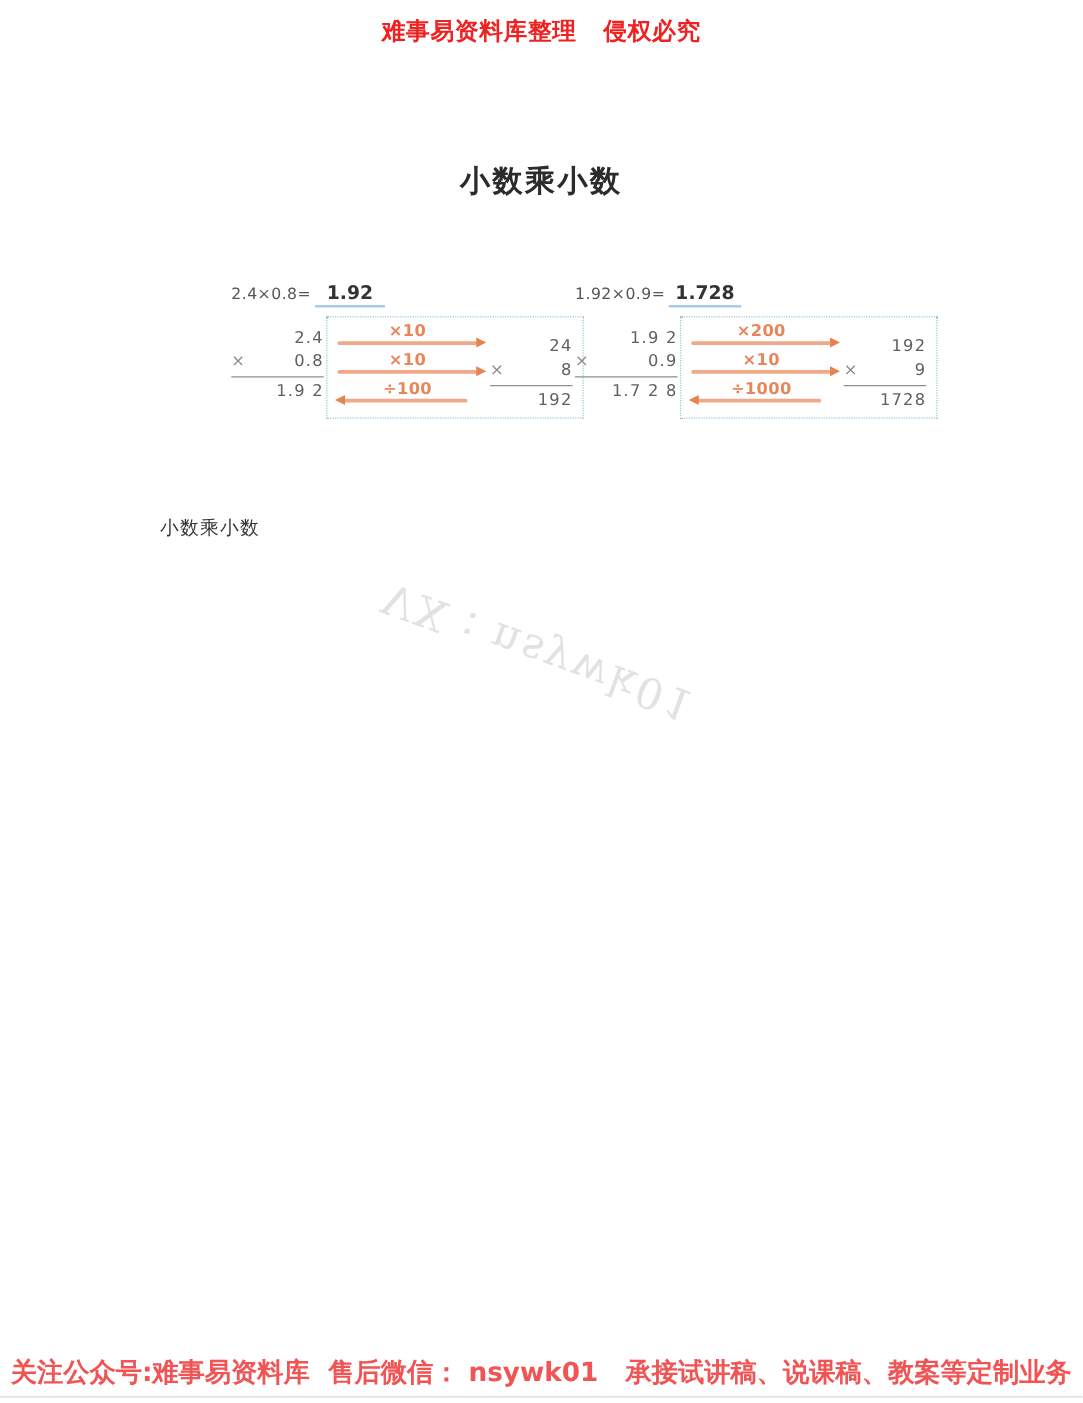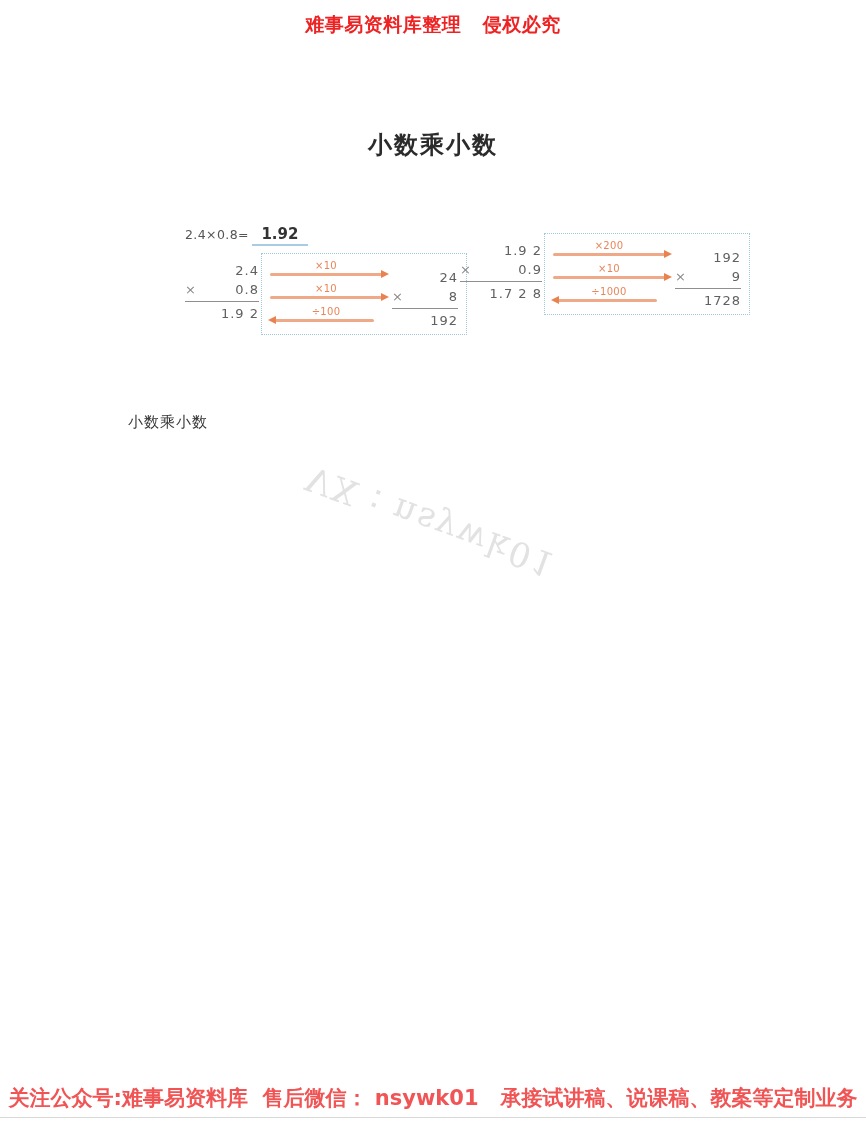--- a/index.html
+++ b/index.html
@@ -124,26 +124,27 @@
     align-items: flex-start;
   }
   .arrows {
     width: 112px;
   }
   .arrow-unit {
     position: relative;
     height: 23px;
   }
   .arrow-label {
-    font-size: 10px;
+    font-size: 13px;
     color: #e8865a;
     text-align: center;
     line-height: 12px;
     font-family: "DejaVu Sans", "Liberation Sans", sans-serif;
     letter-spacing: 0.3px;
+    font-weight: bold;
   }
   .arrow-line {
     position: relative;
     height: 3px;
     background: #f0a988;
     border-radius: 2px;
     margin-top: 1px;
   }
   .arrow-line .head-right,
   .arrow-line .head-left {
@@ -276,20 +277,23 @@
             <span>192</span>
           </div>
         </div>
 
       </div>
     </div>
   </div>
 
   <div class="worked-example right">
 
+    <div class="eq-line">
+      <span class="eq-expr">1.92×0.9=</span><span class="eq-answer">1.728</span>
+    </div>
 
     <div class="panel-row">
 
       <div class="vcalc right-calc">
         <div class="row">
           <span>1.9 2</span>
         </div>
         <div class="row">
           <span class="op">×</span>
           <span>0.9</span>

